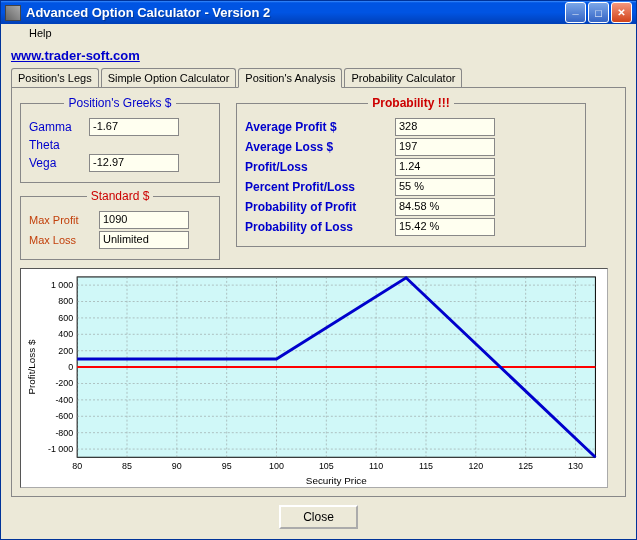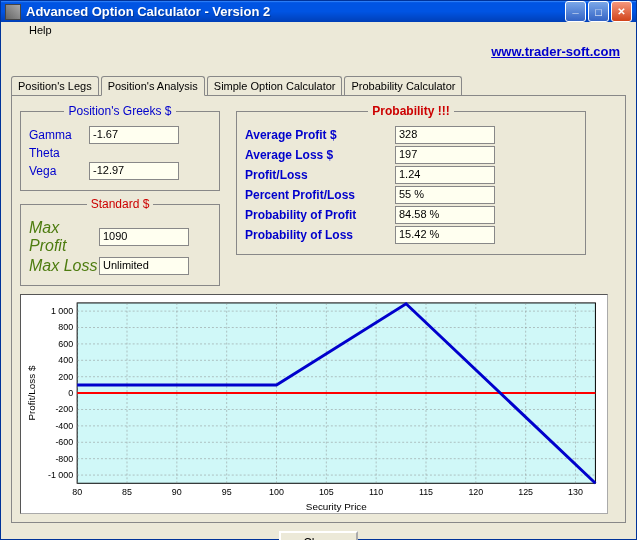--- a/index.html
+++ b/index.html
@@ -9,33 +9,33 @@
 .titlebar-icon { width: 16px; height: 16px; background: linear-gradient(45deg,#666,#aaa); margin-right: 5px; border: 1px solid #444; }
 .titlebar-text { flex: 1; text-shadow: 1px 1px 1px rgba(0,0,0,0.3); }
 .win-buttons { display: flex; gap: 2px; }
 .win-btn { width: 21px; height: 21px; border: 1px solid #fff; border-radius: 3px; display: flex; align-items: center; justify-content: center; font-family: Arial; font-weight: bold; font-size: 11px; cursor: pointer; }
 .win-min { background: linear-gradient(to bottom,#7ba7e8,#3464c5); color:#fff; }
 .win-max { background: linear-gradient(to bottom,#7ba7e8,#3464c5); color:#fff; }
 .win-close { background: linear-gradient(to bottom,#f5977d,#d1431a); color:#fff; }
 .menubar { height: 20px; display: flex; align-items: center; padding: 0 22px; background: #ece9d8; font-size: 11px; }
 .menu-item { padding: 2px 6px; cursor: pointer; }
 .content { flex: 1; padding: 6px 10px 6px 10px; position: relative; }
-.link-row { text-align: right; padding-right: 6px; padding-bottom: 16px; }
+.link-row { text-align: left; padding-right: 6px; padding-bottom: 4px; }
 .link { color: #0000cc; font-weight: bold; font-size: 13px; text-decoration: underline; cursor: pointer; }
 .tabs { display: flex; align-items: flex-end; }
 .tab { padding: 3px 6px; border: 1px solid #888; border-bottom: none; background: #ece9d8; font-size: 11px; cursor: pointer; margin-right: 2px; border-radius: 3px 3px 0 0; }
 .tab.active { background: #ece9d8; position: relative; top: 1px; z-index: 2; border-bottom: 1px solid #ece9d8; font-weight: normal; }
 .tab-panel { border: 1px solid #888; background: #ece9d8; padding: 8px; position: relative; }
 .row-top { display: flex; gap: 16px; align-items: flex-start; }
 fieldset { border: 1px solid #888; padding: 6px 8px 8px 8px; }
 legend { color: #0000cc; padding: 0 4px; font-size: 12px; text-align: center; }
 legend.prob { color: #cc0000; font-weight: bold; }
 .field-row { display: flex; align-items: center; margin: 2px 0; }
 .glabel { width: 60px; color: #0000cc; font-size: 12px; }
-.slabel { width: 70px; color: #4d7c0f; font-size: 16px; font-style: italic; }
+.slabel { width: 70px; color: #c2410c; font-size: 11px; }
 .plabel { width: 150px; color: #0000cc; font-weight: bold; font-size: 12px; }
 .valbox { width: 90px; height: 18px; border: 1px solid #888; background: #fffff0; padding: 1px 3px; font-size: 11px; }
 .valbox.wide { width: 100px; }
 .leftcol { display: flex; flex-direction: column; gap: 6px; }
 .greeks-fs { width: 200px; }
 .standard-fs { width: 200px; }
 legend.std { color: #cc0000; }
 .prob-fs { width: 350px; }
 .chart { width: 588px; height: 220px; margin-top: 8px; border: 1px inset #aaa; background: #fff; display: block; }
 .close-row { text-align: center; padding: 8px 0 4px 0; }
@@ -62,22 +62,22 @@
     <div class="menu-item">Help</div>
   </div>
 
   <div class="content">
     <div class="link-row">
       <span class="link">www.trader-soft.com</span>
     </div>
 
     <div class="tabs">
       <div class="tab">Position's Legs</div>
+      <div class="tab">Simple Option Calculator</div>
       <div class="tab active">Position's Analysis</div>
-      <div class="tab">Simple Option Calculator</div>
       <div class="tab">Probability Calculator</div>
     </div>
 
     <div class="tab-panel">
       <div class="row-top">
         <div class="leftcol">
           <fieldset class="greeks-fs">
             <legend>Position's Greeks $</legend>
             <div class="field-row">
                 <span class="glabel">Gamma</span>

